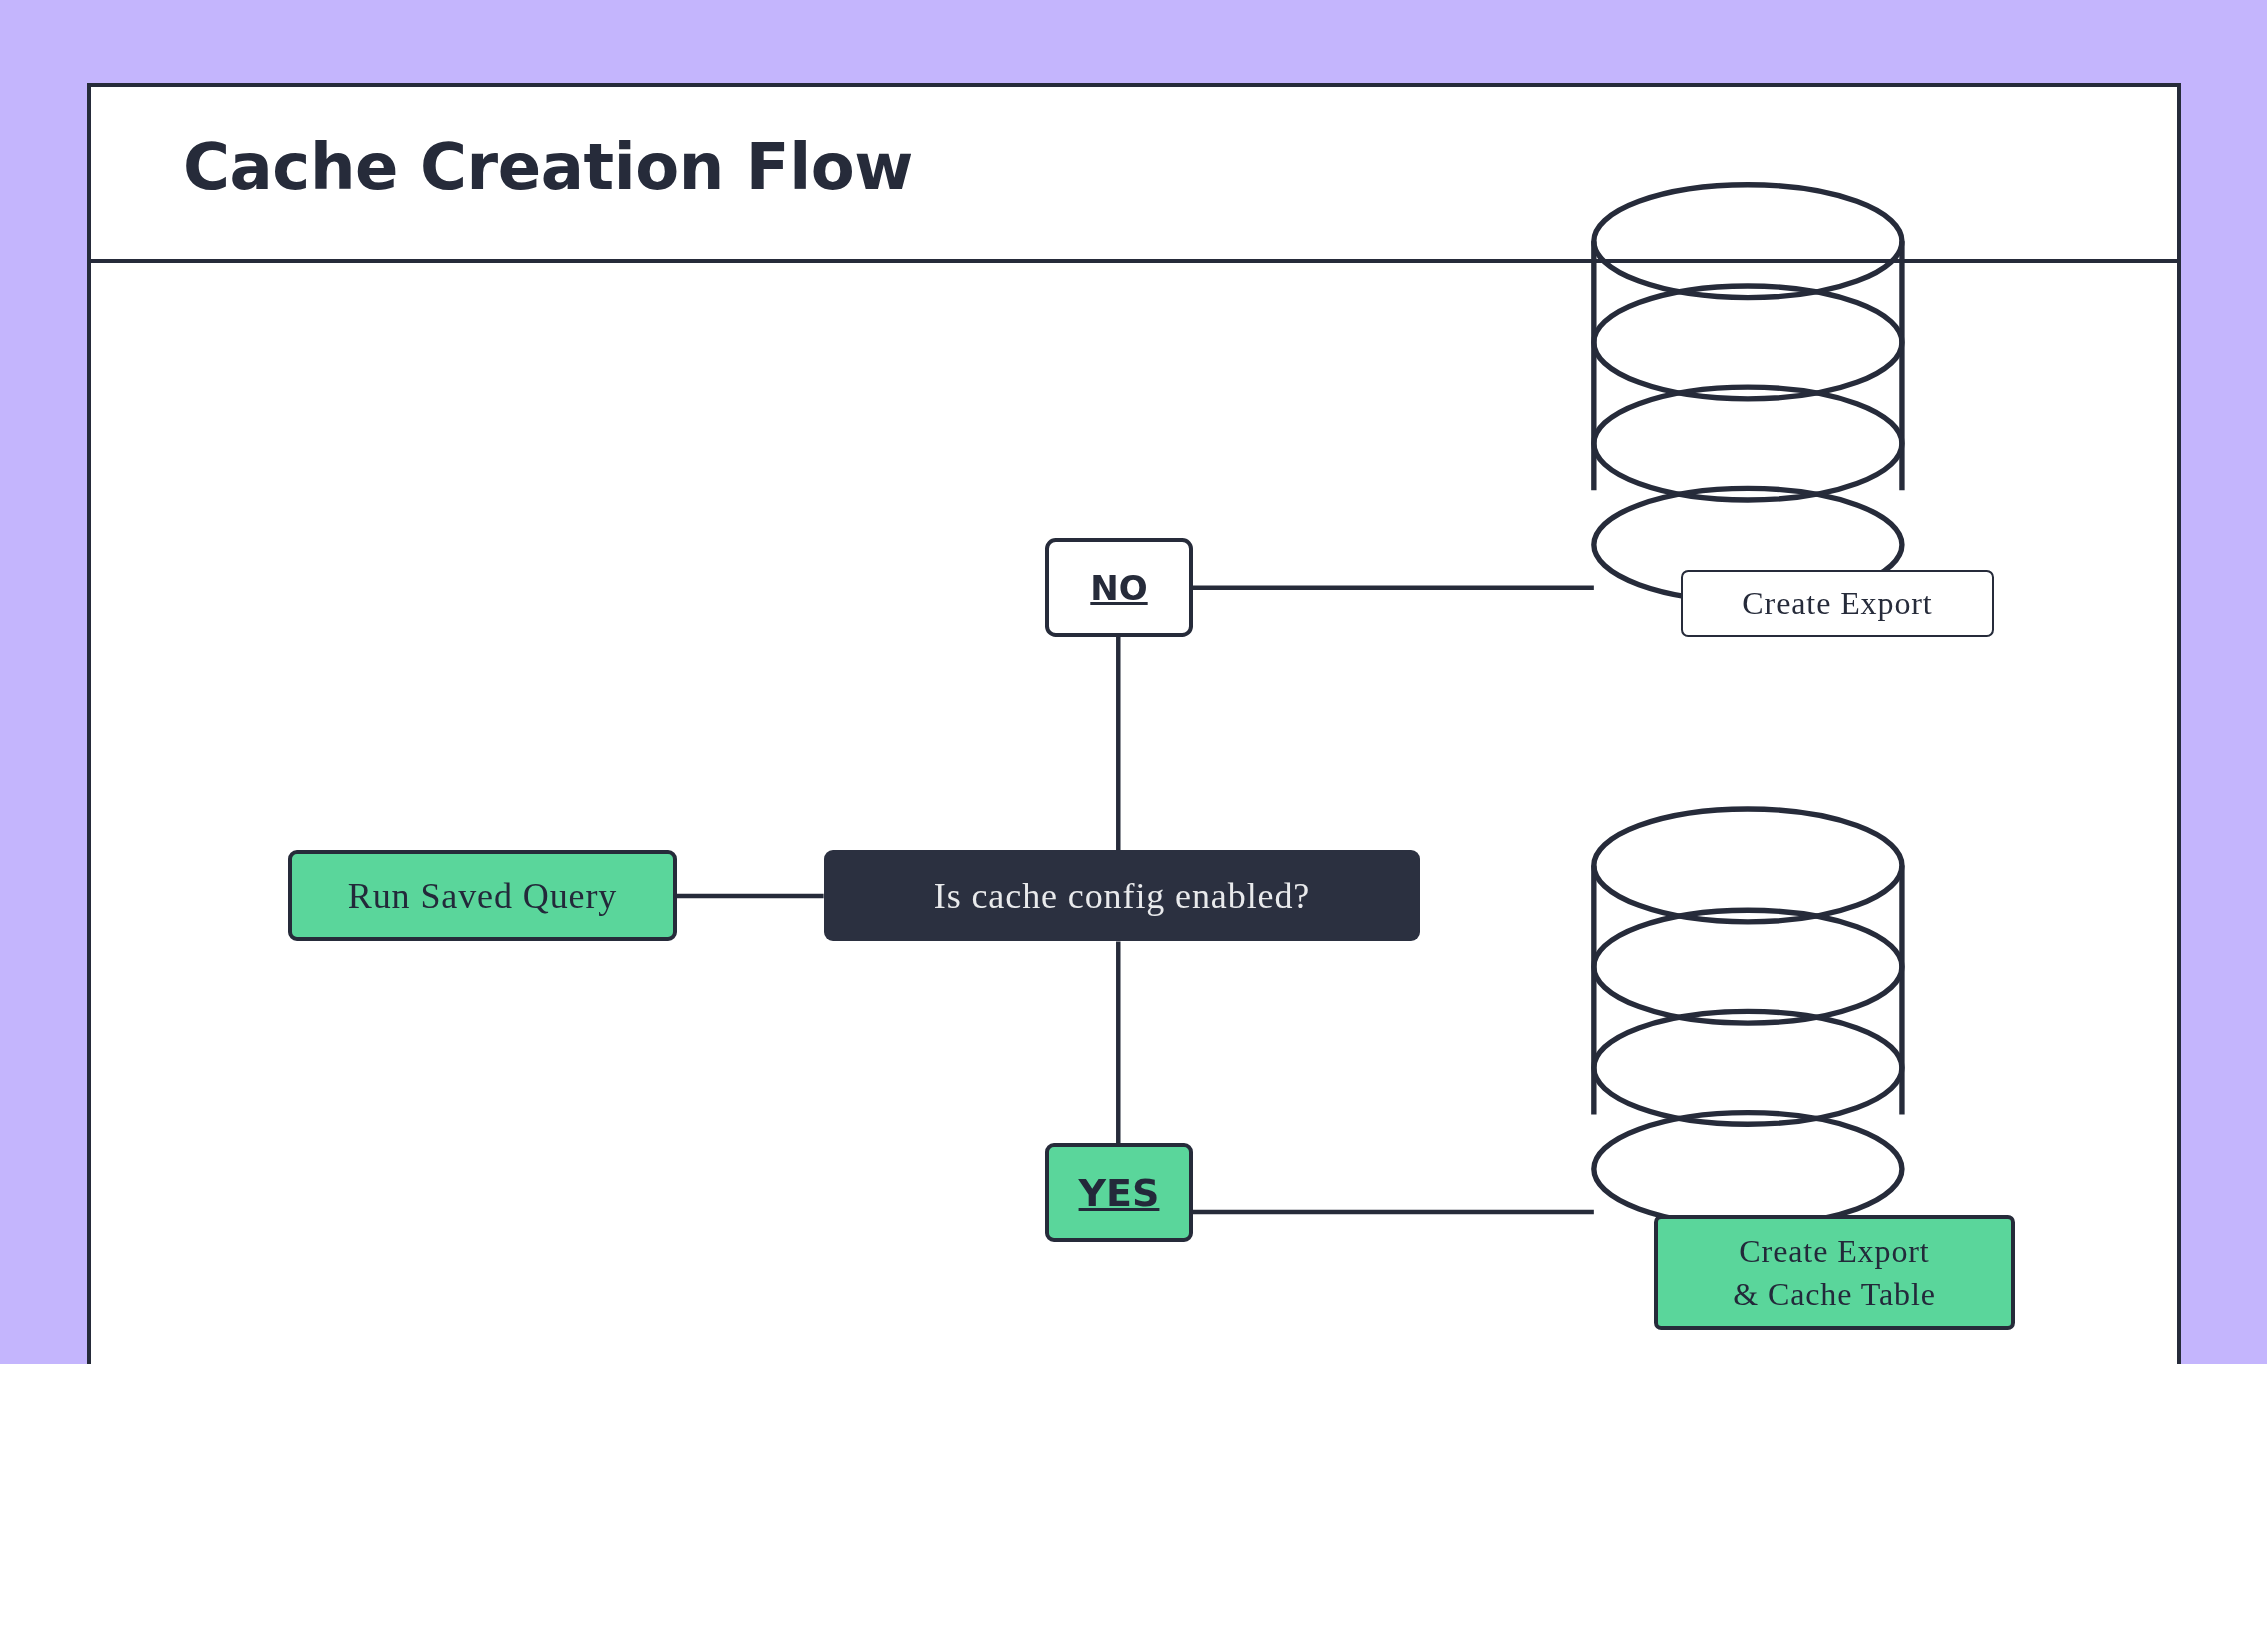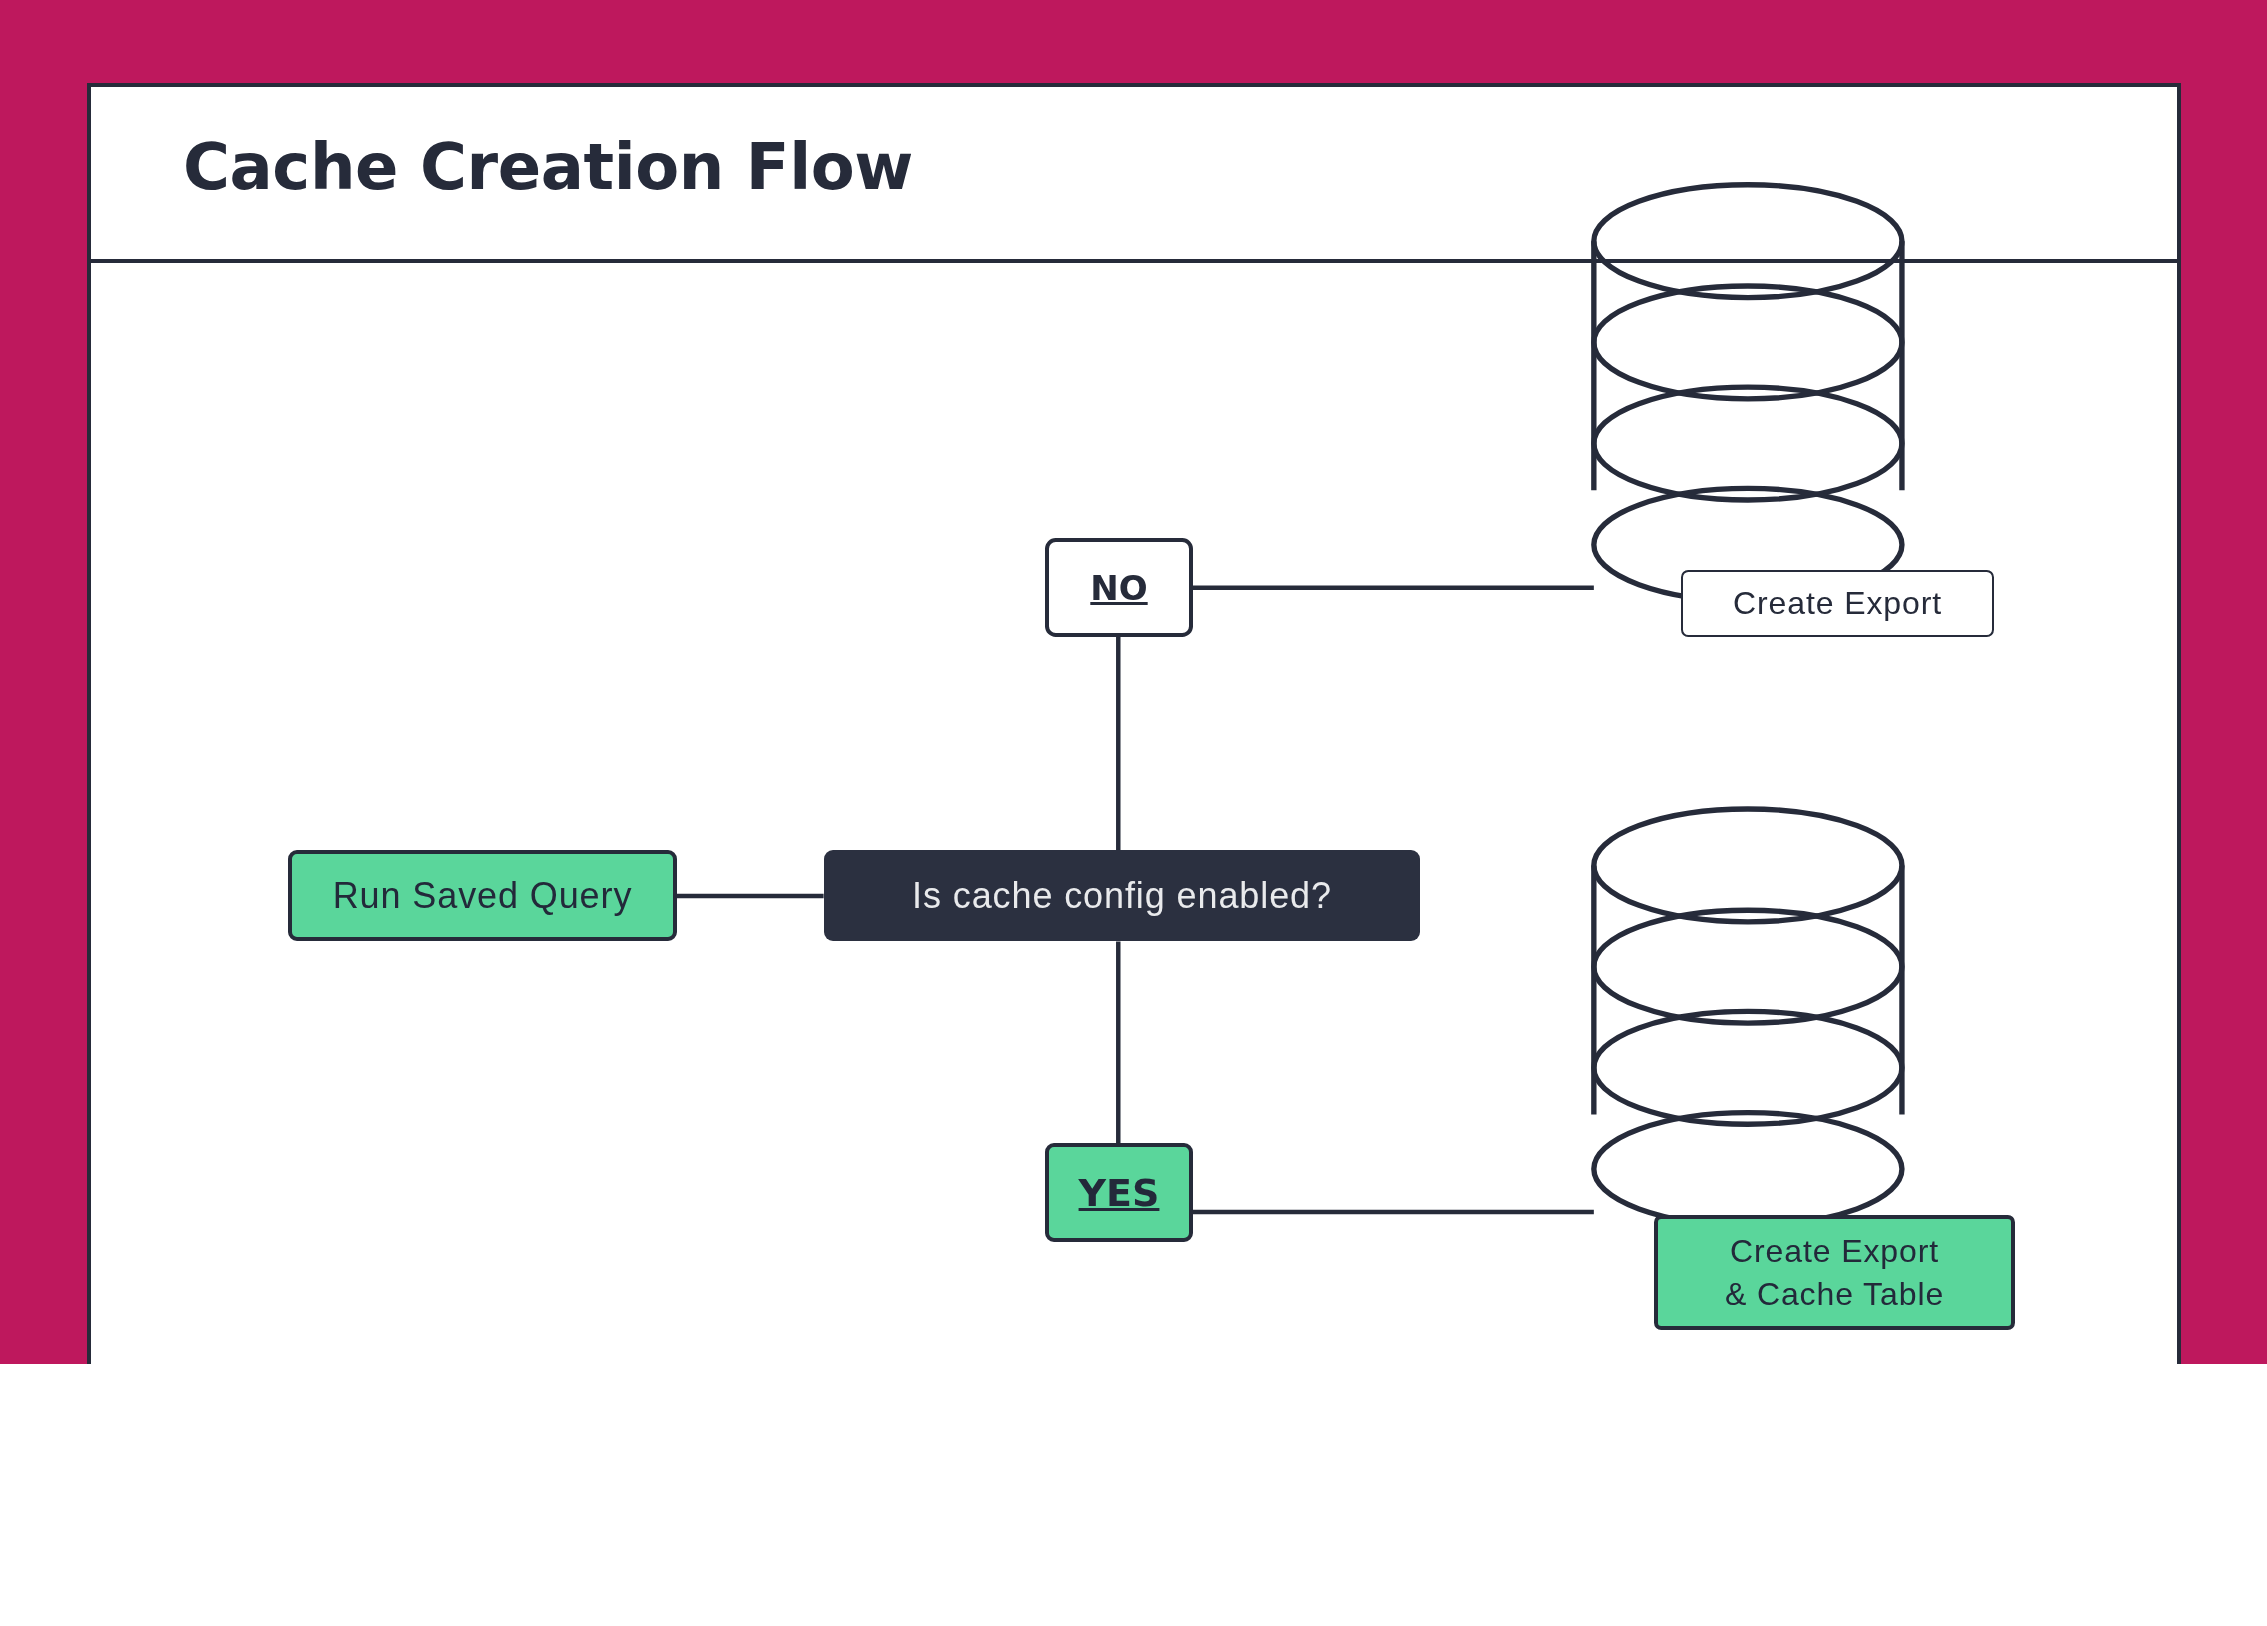--- a/index.html
+++ b/index.html
@@ -4,21 +4,21 @@
 <style>
   html, body {
     margin: 0;
     padding: 0;
     background: #ffffff;
   }
   #page {
     position: relative;
     width: 2268px;
     height: 1364px;
-    background: #be185d;
+    background: #c4b5fd;
     overflow: hidden;
     font-family: "Liberation Sans", sans-serif;
   }
 
   
   #diagram-frame {
     position: absolute;
     left: 87px;
     top: 83px;
     width: 2094px;
@@ -62,21 +62,21 @@
   }
 
   
   .node {
     position: absolute;
     box-sizing: border-box;
     display: flex;
     align-items: center;
     justify-content: center;
     text-align: center;
-    font-family: Liberation Sans, sans-serif;
+    font-family: Liberation Serif, serif;
     white-space: pre-line;
   }
 
   .node-green {
     background: #5ad69b;
     border: 4.5px solid #262b3a;
     border-radius: 9px;
     color: #23293a;
   }
   .node-dark {

